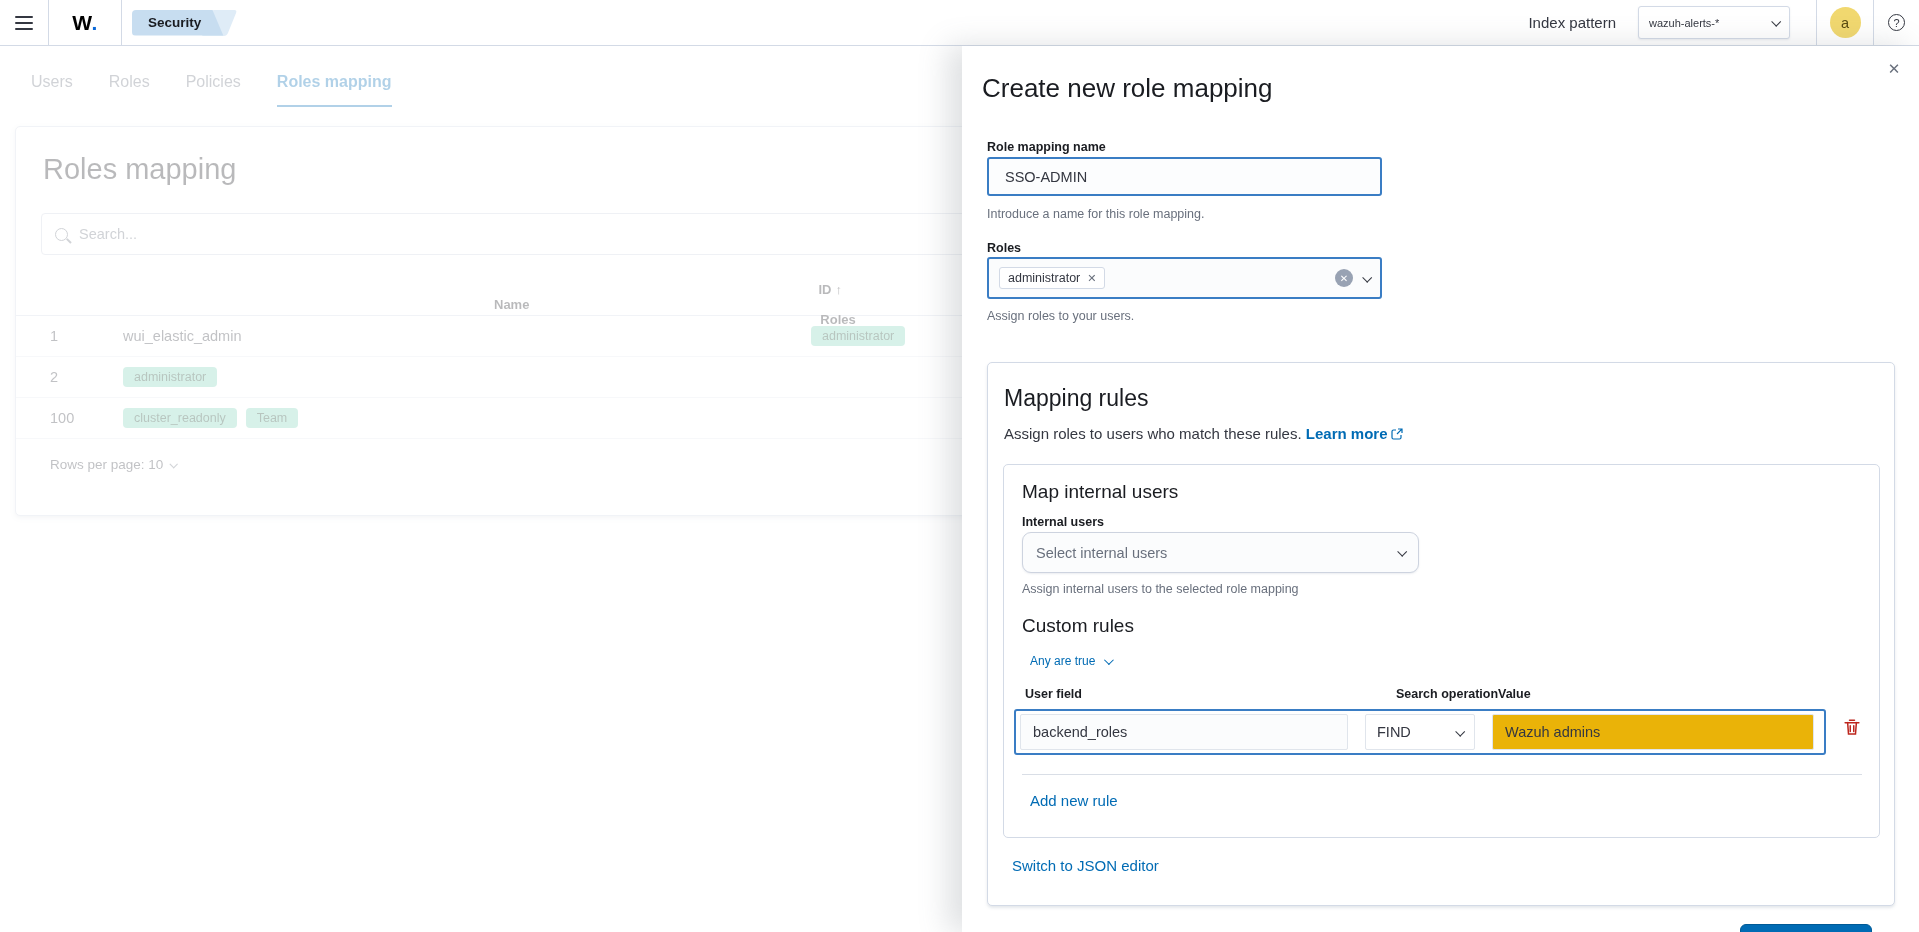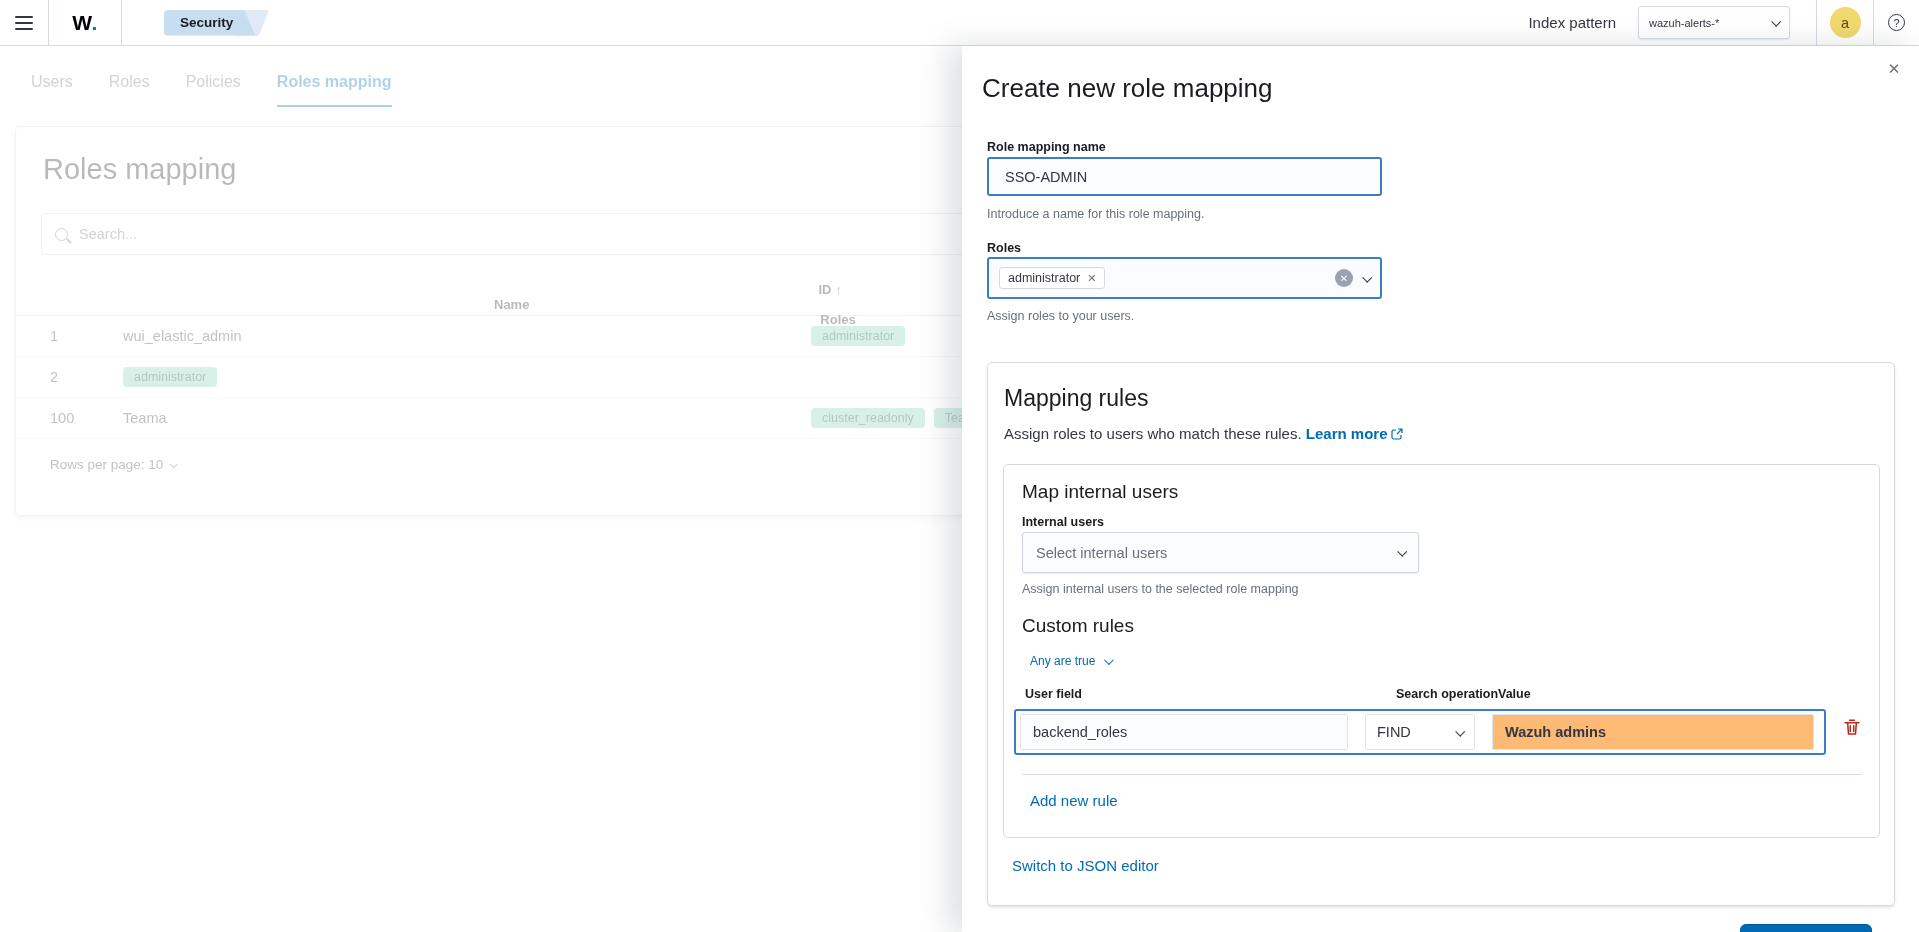--- a/index.html
+++ b/index.html
@@ -9,21 +9,21 @@
 
   
   .header { position: absolute; top: 0; left: 0; right: 0; height: 46px; background: #fff;
             border-bottom: 1px solid #d3dae6; display: flex; align-items: center; z-index: 30; }
   .hamburger { width: 48px; height: 46px; display: flex; flex-direction: column; justify-content: center;
                align-items: center; gap: 4px; cursor: pointer; }
   .hamburger i { display: block; width: 18px; height: 2px; background: #343741; border-radius: 1px; }
   .hdr-divider { width: 1px; height: 46px; background: #d3dae6; }
   .logo { width: 72px; text-align: center; font-size: 21px; font-weight: bold; color: #000; letter-spacing: 0.5px; }
   .logo .dot { color: #0a68d8; }
-  .crumb-wrap { position: relative; margin-left: 42px; height: 26px; }
+  .crumb-wrap { position: relative; margin-left: 10px; height: 26px; }
   .crumb-tail { position: absolute; right: -9px; top: 0; width: 26px; height: 26px; background: #dfecf7;
                 transform: skewX(-22deg); border-radius: 3px; }
   .crumb { position: relative; height: 26px; line-height: 26px; background: #c7ddf0; color: #1a1c21;
            font-size: 13.5px; font-weight: bold; padding: 0 22px 0 16px; border-radius: 4px 0 0 4px;
            clip-path: polygon(0 0, calc(100% - 11px) 0, 100% 100%, 0 100%); }
   .hdr-right { margin-left: auto; display: flex; align-items: center; height: 46px; }
   .idx-label { font-size: 15px; color: #343741; margin-right: 22px; }
   .idx-select { width: 152px; height: 33px; border: 1px solid #d3dae6; border-radius: 3px; background: #fff;
                 display: flex; align-items: center; padding: 0 10px; font-size: 11px; color: #343741;
                 box-shadow: 0 1px 2px rgba(152,162,179,0.2); margin-right: 26px; cursor: pointer; }
@@ -93,39 +93,39 @@
   .outer-card { position: absolute; left: 25px; top: 316px; width: 908px; height: 544px;
                 box-shadow: 0 2px 3px rgba(152,162,179,0.25); }
   .mr-title { position: absolute; left: 16px; top: 22px; font-size: 23px; font-weight: normal; color: #1a1c21; }
   .mr-sub { position: absolute; left: 16px; top: 62px; font-size: 15px; color: #343741; }
   .learn-more { color: #006BB4; font-weight: bold; text-decoration: none; cursor: pointer; }
   .ext-icon { margin-left: 3px; vertical-align: -1px; }
   .inner-card { position: absolute; left: 15px; top: 101px; width: 877px; height: 374px; }
   .miu-title { position: absolute; left: 18px; top: 16px; font-size: 19px; font-weight: normal; color: #1a1c21; }
   .lbl-internal { position: absolute; left: 18px; top: 50px; }
   .sel-internal { position: absolute; left: 18px; top: 67px; width: 397px; height: 41px; border: 1px solid #cdd3df;
-                  border-radius: 3px; background: #fbfcfd; display: flex; align-items: center; padding: 0 13px;
+                  border-radius: 9px; background: #fbfcfd; display: flex; align-items: center; padding: 0 13px;
                   font-size: 14.5px; color: #69707d; cursor: pointer; box-shadow: 0 1px 2px rgba(152,162,179,0.2); }
   .sel-internal .sel-text { flex: 1; }
   .help-internal { position: absolute; left: 18px; top: 117px; }
   .cr-title { position: absolute; left: 18px; top: 150px; font-size: 19px; font-weight: normal; color: #1a1c21; }
   .cond-link { position: absolute; left: 26px; top: 189px; font-size: 12px; color: #006BB4; display: flex;
                align-items: center; gap: 9px; cursor: pointer; }
   .chev-blue { width: 7px; height: 7px; border-right: 1.6px solid #006BB4; border-bottom: 1.6px solid #006BB4;
                display: inline-block; transform: rotate(45deg) translateY(-2px); }
   .rule-head { position: absolute; top: 222px; left: 0; right: 0; }
   .rh-user { position: absolute; left: 21px; }
   .rh-op { position: absolute; left: 360px; margin-left: 32px; }
   .rh-value { position: absolute; left: 494px; }
   .rule-group { position: absolute; left: 10px; top: 244px; width: 812px; height: 46px; border: 2px solid #3a7dc4;
                 border-radius: 3px; display: flex; align-items: center; gap: 17px; padding: 0 4px; background: #fff; }
   .rule-input { height: 36px; border: 1px solid #e0e5ec; border-radius: 2px; background: #fbfcfd; font-size: 14.5px;
                 color: #343741; padding: 0 12px; font-family: "Liberation Sans", sans-serif; outline: none; }
   .ri-user { width: 328px; }
-  .ri-value { width: 322px; background: #fdba74; font-weight: bold; }
+  .ri-value { width: 322px; background: #eab308; }
   .rule-select { width: 110px; height: 36px; border: 1px solid #e0e5ec; border-radius: 2px; background: #fff;
                  display: flex; align-items: center; padding: 0 11px; font-size: 14.5px; cursor: pointer; }
   .rule-select .sel-text { flex: 1; }
   .trash-btn { position: absolute; left: 838px; top: 252px; width: 22px; height: 22px; cursor: pointer; }
   .rule-divider { position: absolute; left: 18px; right: 17px; top: 309px; height: 1px; background: #d9dee6; }
   .add-rule { position: absolute; left: 26px; top: 327px; font-size: 15px; color: #006BB4; cursor: pointer; }
   .switch-json { position: absolute; left: 24px; top: 494px; font-size: 15px; color: #006BB4; cursor: pointer; }
   .create-btn { position: absolute; right: 47px; top: 878px; width: 132px; height: 40px; border-radius: 6px;
                 background: #006BB4; border: 1px solid #005a96; cursor: pointer; }
 </style>
@@ -194,21 +194,20 @@
             </div>
         </div>
         <div class="trow">
           <div class="c-id">2</div>
           <div class="c-roles">
               <span class="role-badge">administrator</span>
             </div>
         </div>
         <div class="trow">
           <div class="c-id">100</div>
-          <div class="c-name">Teama</div>
           <div class="c-roles">
             <span class="role-badge">cluster_readonly</span>
             <span class="role-badge">Team</span>
           </div>
         </div>
       </div>
 
       <div class="rows-per-page">
         <span>Rows per page: 10</span>
         <span class="chev-sm"></span>

